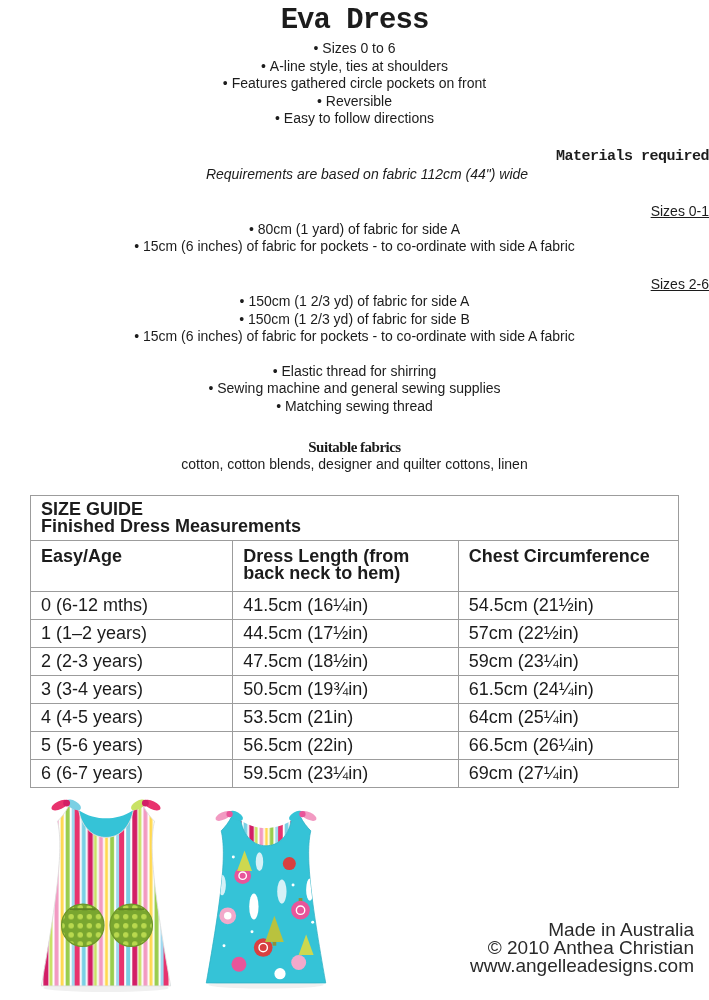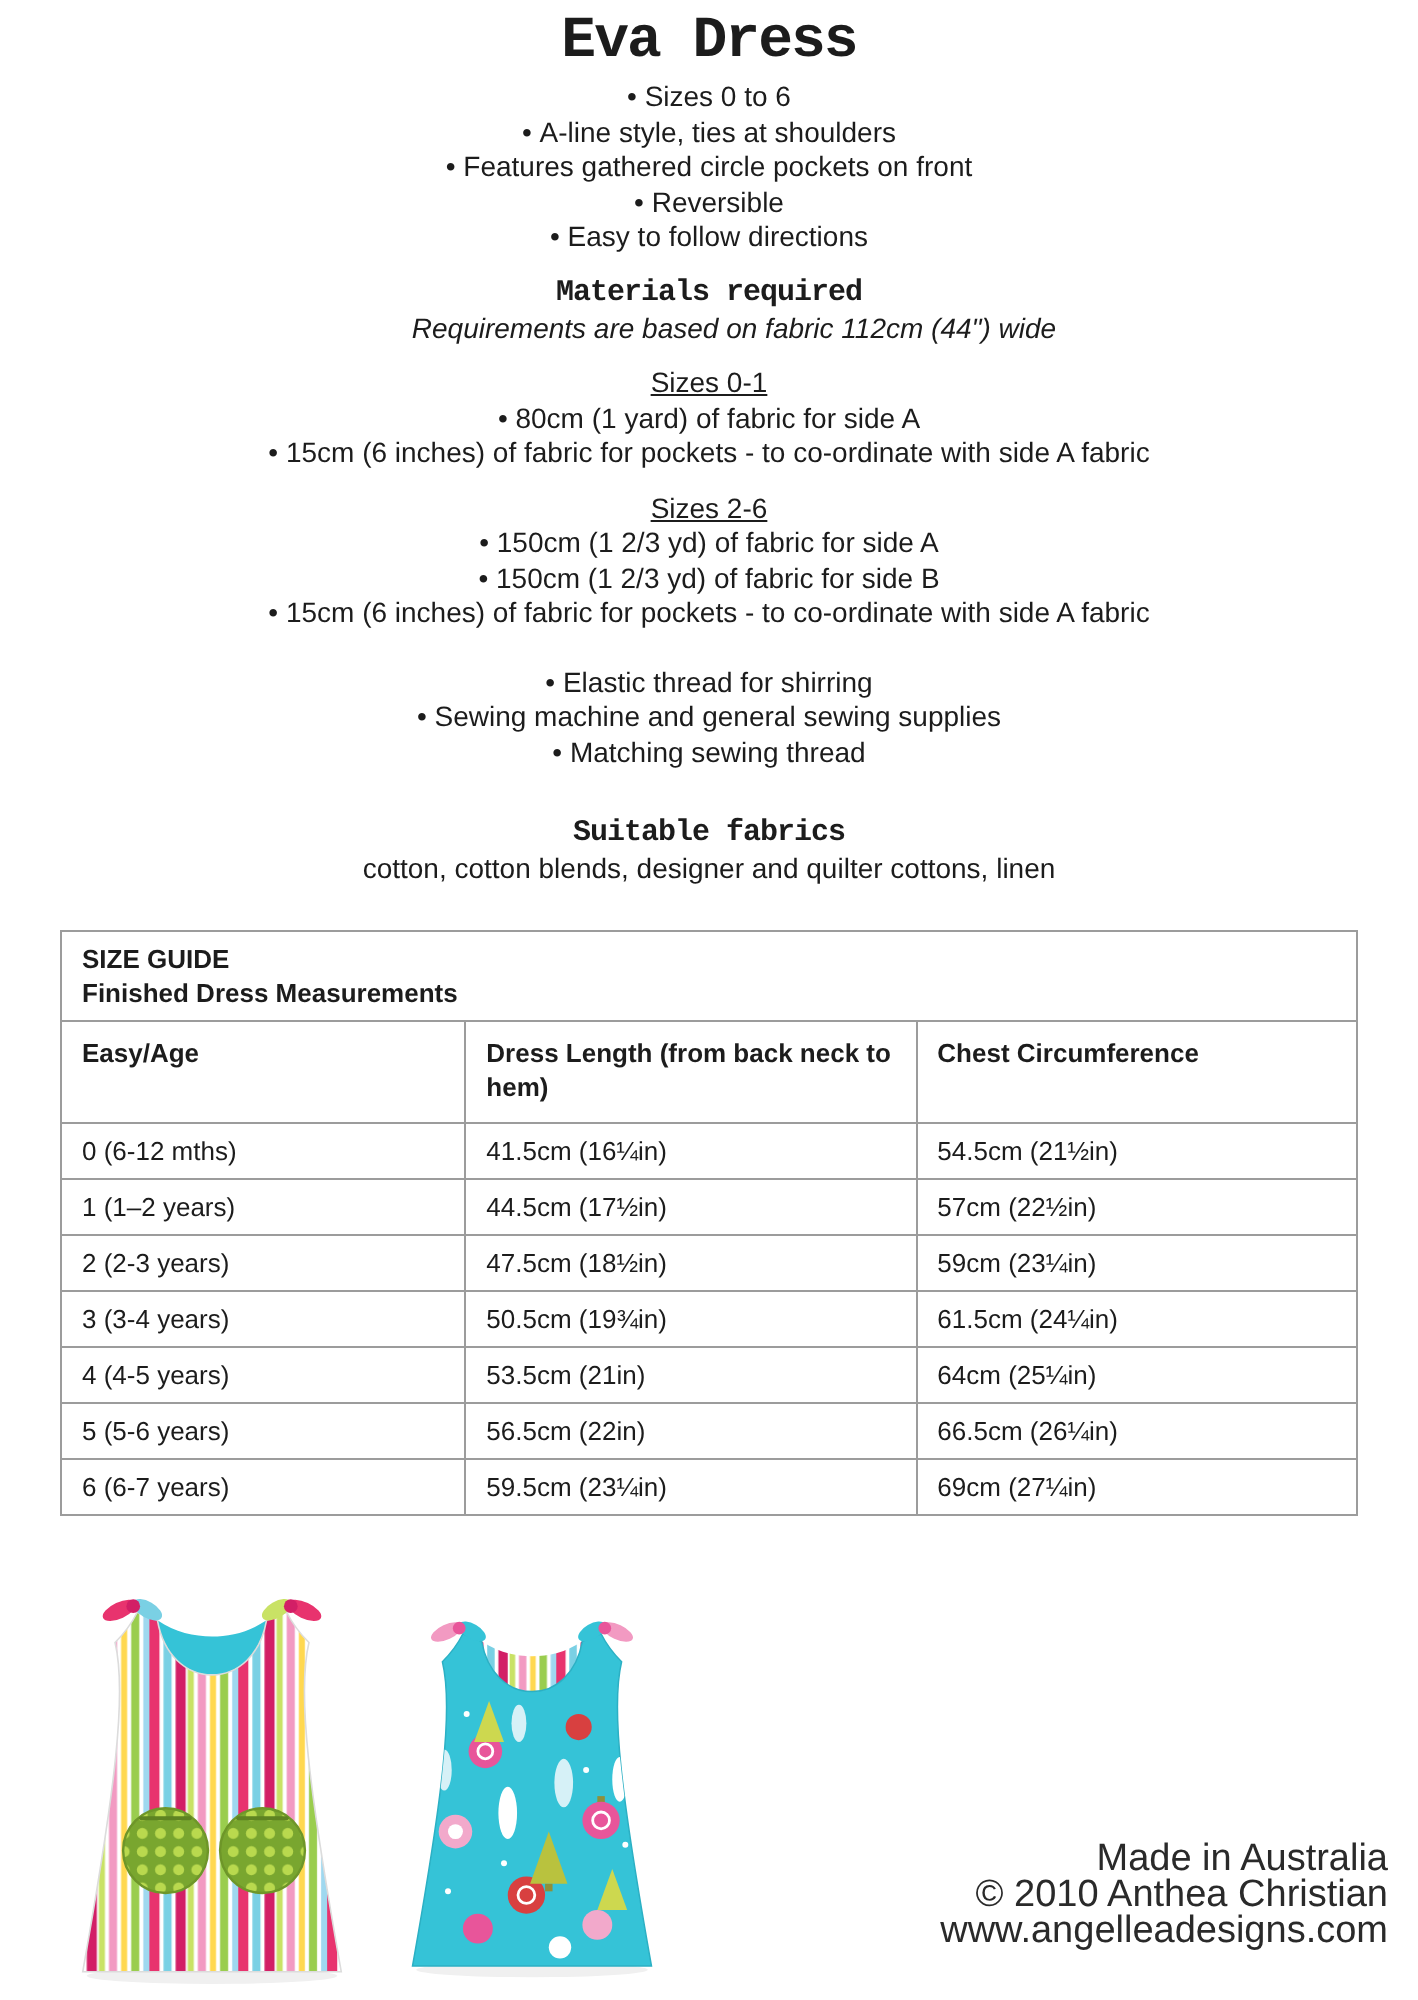--- a/index.html
+++ b/index.html
@@ -18,27 +18,27 @@
   .slab{
     font-family:"Liberation Mono", monospace;
     font-weight:bold;font-size:15px;line-height:18px;
     letter-spacing:-0.5px;text-align:center;
   }
   .bullet-line{text-align:center;}
   .bullet-line::before{content:"\2022\00a0";}
   .italic-note{font-style:italic;text-align:center;margin-left:25px;}
   .underlined{text-decoration:underline;}
   .sec-gap-sm{margin-top:17px;}
-  .sec-gap-md{margin-top:10px;}
-  .sec-gap-lg{margin-top:23px;}
+  .sec-gap-md{margin-top:20px;text-align:right;}
+  .sec-gap-lg{margin-top:23px;font-family:Liberation Serif, serif;}
 
   table.size-guide{
     border-collapse:collapse;
     width:649px;margin:21px 0 0 30px;
-    font-size:13px;line-height:17px;
+    font-size:18px;line-height:17px;
   }
   table.size-guide td, table.size-guide th{
     border:1px solid #9c9c9c;
     padding:5px 10px;vertical-align:top;text-align:left;
   }
   td.table-caption-cell{text-align:center;font-weight:bold;padding:5px 4px;}
   table.size-guide th{font-weight:bold;padding:7px 10px 9px 10px;}
   .col-size{width:31.2%;}
   .col-length{width:34.8%;}
   .col-chest{width:34.0%;}

